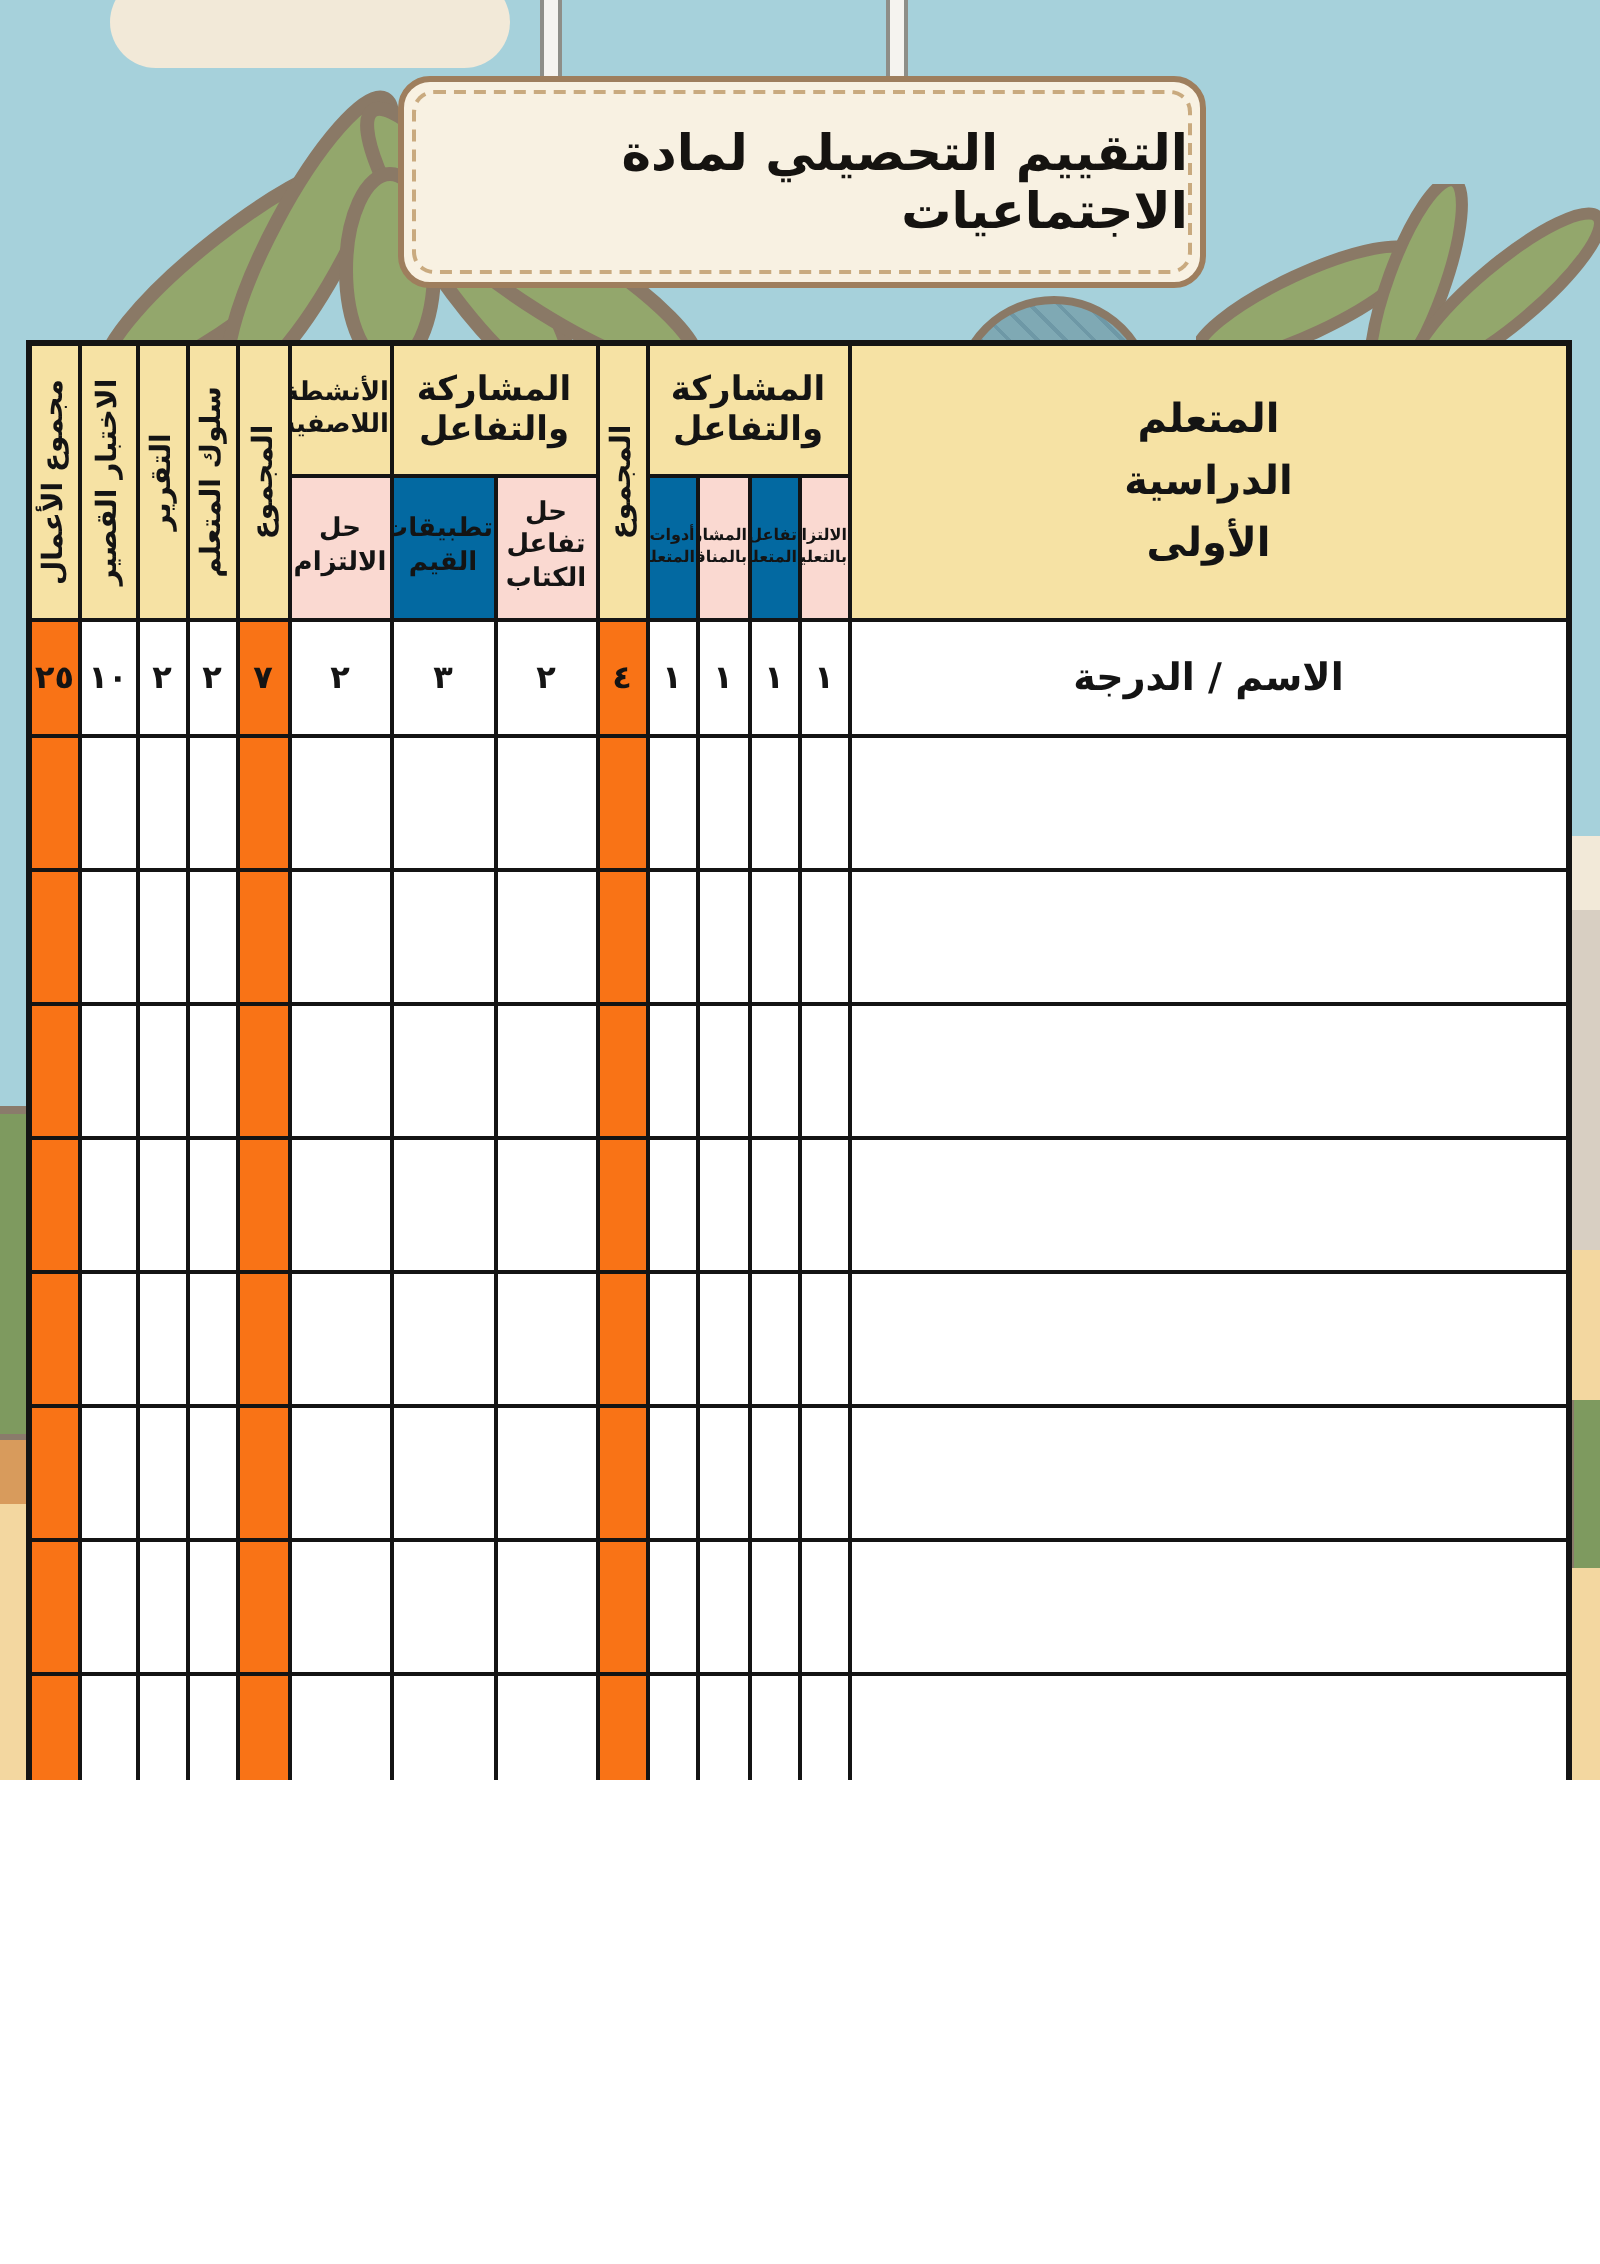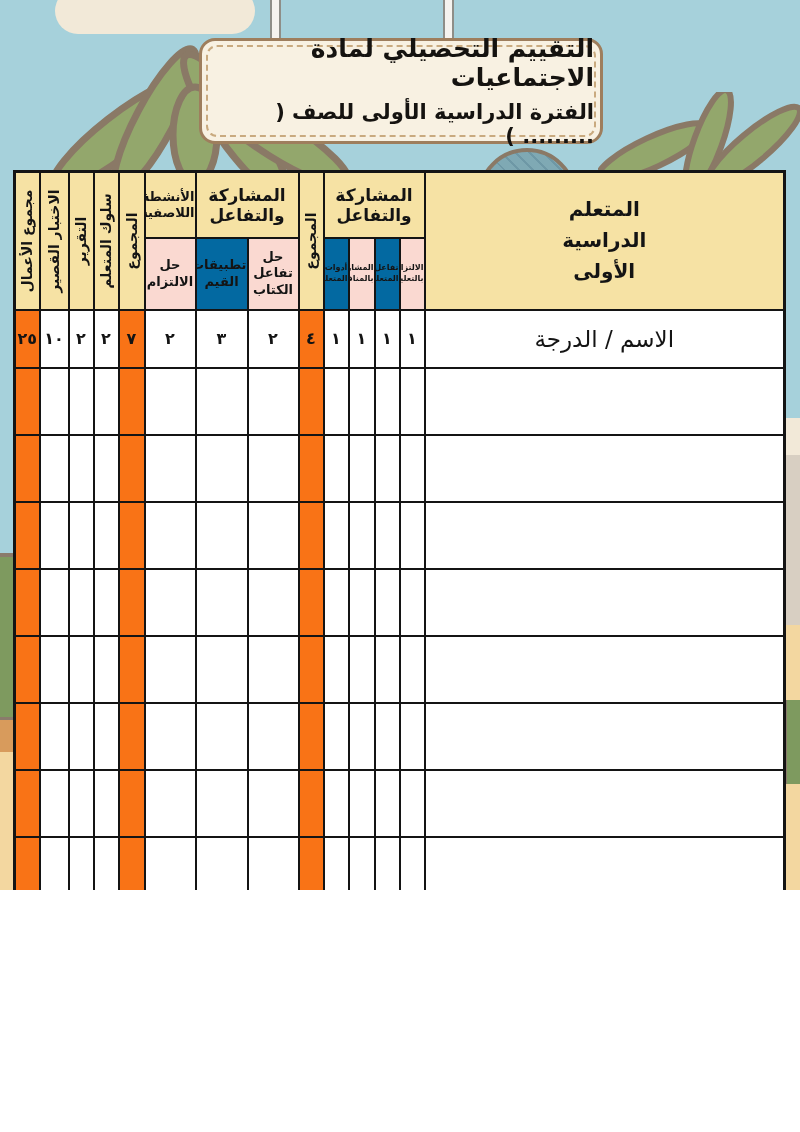--- a/index.html
+++ b/index.html
@@ -39,21 +39,21 @@
   .yellow{background:#F6E2A4;} .pink{background:#FAD9D1;} .off{background:#0369a1;}
   .green{background:#f97316;} .white{background:#FFFFFF;}
   tr.rowA{height:66px;} tr.rowB{height:72px;} tr.rowC{height:58px;}
   tbody tr{height:67px;}
   .period-h div{font-size:20px;font-weight:800;line-height:1.55;}
   .group-h{font-size:17px;font-weight:800;}
   .sub-big{font-size:13px;font-weight:800;line-height:1.25;}
   .sub-small{font-size:8px;font-weight:800;line-height:1.35;letter-spacing:-.3px;}
   .rot{position:relative;}
   .rot span{position:absolute;top:50%;left:50%;transform:translate(-50%,-50%) rotate(-90deg);white-space:nowrap;font-size:14px;font-weight:800;}
-  .name-label{font-size:23px;font-weight:400;text-align:right;padding-right:14px;}
+  .name-label{font-size:19px;font-weight:700;text-align:right;padding-right:14px;}
   .score{font-size:16px;font-weight:800;}
   .red{color:#E8302A;}
 </style>
 </head>
 <body>
 
 <div id="scene">
 
   <div class="abs sand"></div>
   <div class="abs beach-low"></div>
@@ -84,21 +84,20 @@
     <g fill="#93A76C" stroke="#8A7966" stroke-width="6" stroke-linejoin="round">
       <ellipse cx="55" cy="60" rx="60" ry="15" transform="rotate(-25 55 60)"></ellipse>
       <ellipse cx="110" cy="50" rx="55" ry="14" transform="rotate(-70 110 50)"></ellipse>
       <ellipse cx="155" cy="55" rx="60" ry="15" transform="rotate(-40 155 55)"></ellipse>
     </g>
   </svg>
 
   <div class="abs banner">
     <div class="banner-inner">
       <div class="banner-line1">التقييم التحصيلي لمادة الاجتماعيات</div>
-      <div class="banner-line2">الفترة الدراسية الأولى للصف ( ......... )</div>
     </div>
   </div>
 
   <table class="sheet">
     <colgroup>
       <col style="width:360px">
         <col style="width:25px">
         <col style="width:25px">
         <col style="width:26px">
       <col style="width:25px">

